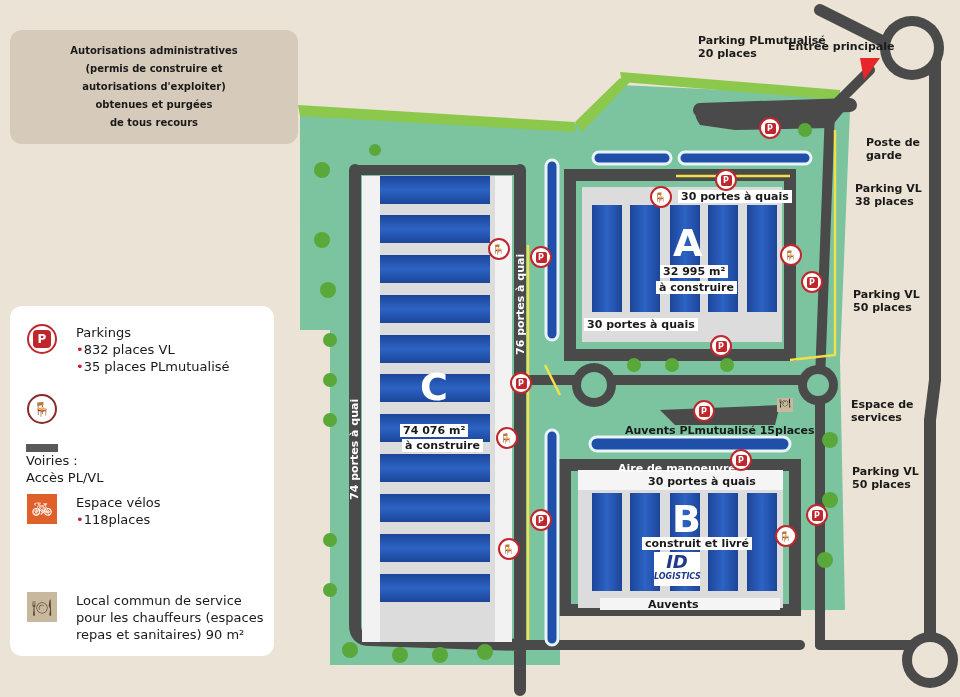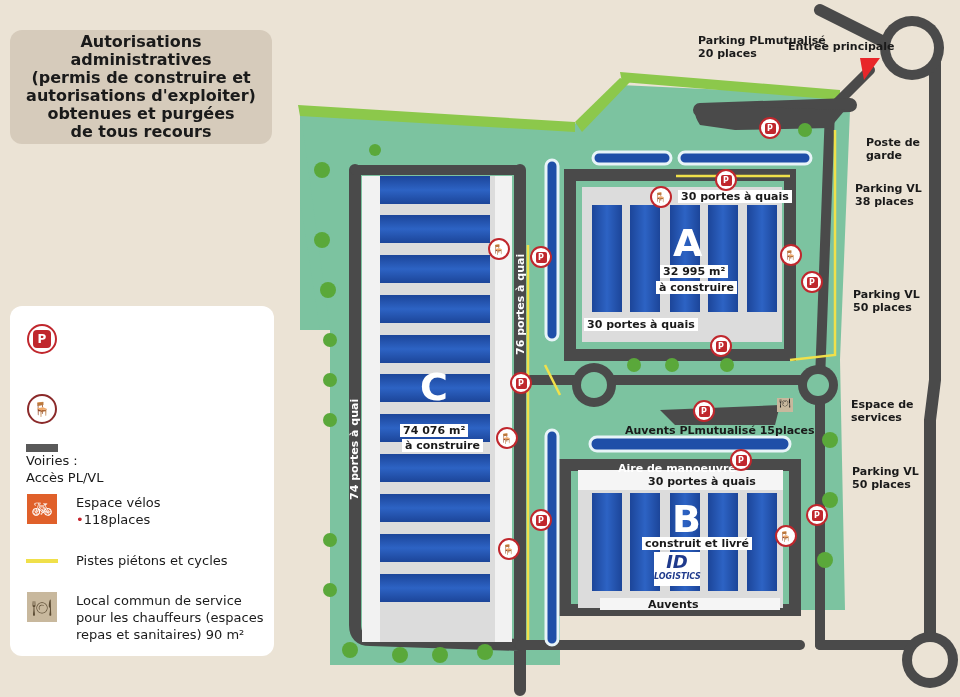--- a/index.html
+++ b/index.html
@@ -1,19 +1,19 @@
 <!DOCTYPE html>
 <html><head>
 <meta charset="utf-8">
 <style>
   html,body{margin:0;padding:0;}
   body{width:960px;height:697px;background:#ebe3d5;position:relative;overflow:hidden;font-family:"DejaVu Sans",sans-serif;color:#1a1a1a;}
   .abs{position:absolute;}
   #map{position:absolute;left:0;top:0;width:960px;height:697px;}
-  .info-box{position:absolute;left:10px;top:30px;width:262px;height:114px;background:#d6cbbb;border-radius:12px;display:flex;align-items:center;justify-content:center;text-align:center;font-weight:bold;font-size:16px;line-height:18px;}
+  .info-box{position:absolute;left:10px;top:30px;width:288px;height:114px;background:#d6cbbb;border-radius:12px;display:flex;align-items:center;justify-content:center;text-align:center;font-weight:bold;font-size:10px;line-height:18px;}
   .info-box div{white-space:pre-line;}
   .legend{position:absolute;left:10px;top:306px;width:264px;height:350px;background:#ffffff;border-radius:12px;}
   .lg-item{position:absolute;left:16px;display:flex;align-items:flex-start;}
   .lg-icon{width:32px;display:flex;justify-content:center;margin-right:18px;flex-shrink:0;}
   .lg-text{font-size:13px;line-height:17px;}
   .lg-text .bullet{color:#c7252e;}
   .pill{width:30px;height:30px;border-radius:50%;border:2px solid #c0272d;box-sizing:border-box;display:flex;align-items:center;justify-content:center;background:#fff;}
   .pill-p{width:18px;height:18px;border-radius:4px;background:#c0272d;color:#fff;font-weight:bold;font-size:12px;display:flex;align-items:center;justify-content:center;}
   .lbl{position:absolute;font-weight:bold;font-size:11px;line-height:13px;color:#1a1a1a;white-space:pre-line;}
   .tag{position:absolute;font-weight:bold;font-size:11px;background:#fff;padding:0 3px;line-height:13px;white-space:nowrap;}
@@ -174,20 +174,25 @@
 de tous recours</div>
 </div>
 
 <div class="legend">
   <div class="lg-item" style="top:18px;">
     <div class="lg-icon">
         <div class="pill">
           <div class="pill-p">P</div>
         </div>
       </div>
+    <div class="lg-text">
+      <div>Parkings</div>
+      <div><span class="bullet">•</span><span>832 places VL</span></div>
+      <div><span class="bullet">•</span><span>35 places PLmutualisé</span></div>
+    </div>
   </div>
   <div class="lg-item" style="top:88px;">
     <div class="lg-icon">
         <div class="pill" style="border-color:#8b2a2a;font-size:14px;">🪑</div>
       </div>
   </div>
   <div class="lg-item" style="top:128px;flex-direction:column;">
     <div class="lg-icon">
         <div style="width:32px;height:8px;background:#595959;margin-top:10px;"></div>
       </div>
@@ -197,28 +202,20 @@
     </div>
   </div>
   <div class="lg-item" style="top:188px;">
     <div class="lg-icon">
         <div style="width:30px;height:30px;background:#e0602a;color:#fff;display:flex;align-items:center;justify-content:center;font-size:17px;">🚲︎</div>
       </div>
     <div class="lg-text">
       <div>Espace vélos</div>
       <div><span class="bullet">•</span><span>118places</span></div>
     </div>
-  </div>
-  <div class="lg-item" style="top:246px;">
-    <div class="lg-icon">
-        <div style="width:32px;height:4px;background:#f0e04a;margin-top:7px;"></div>
-      </div>
-    <div class="lg-text">
-        <div>Pistes piétons et cycles</div>
-      </div>
   </div>
   <div class="lg-item" style="top:286px;width:240px;">
     <div class="lg-icon">
         <div style="width:30px;height:30px;background:#c8b89d;display:flex;align-items:center;justify-content:center;font-size:16px;color:#5a4a32;">🍽︎</div>
       </div>
     <div class="lg-text" style="width:200px;">
         <div>Local commun de service pour les chauffeurs (espaces repas et sanitaires) 90 m²</div>
       </div>
   </div>
 </div>

